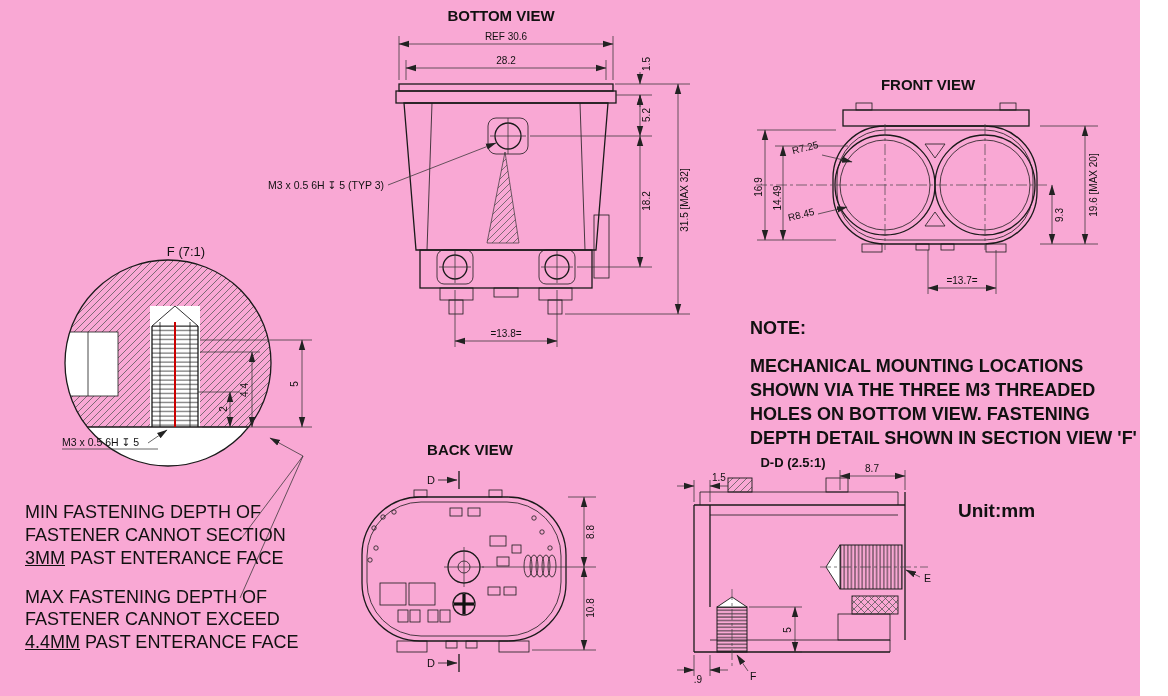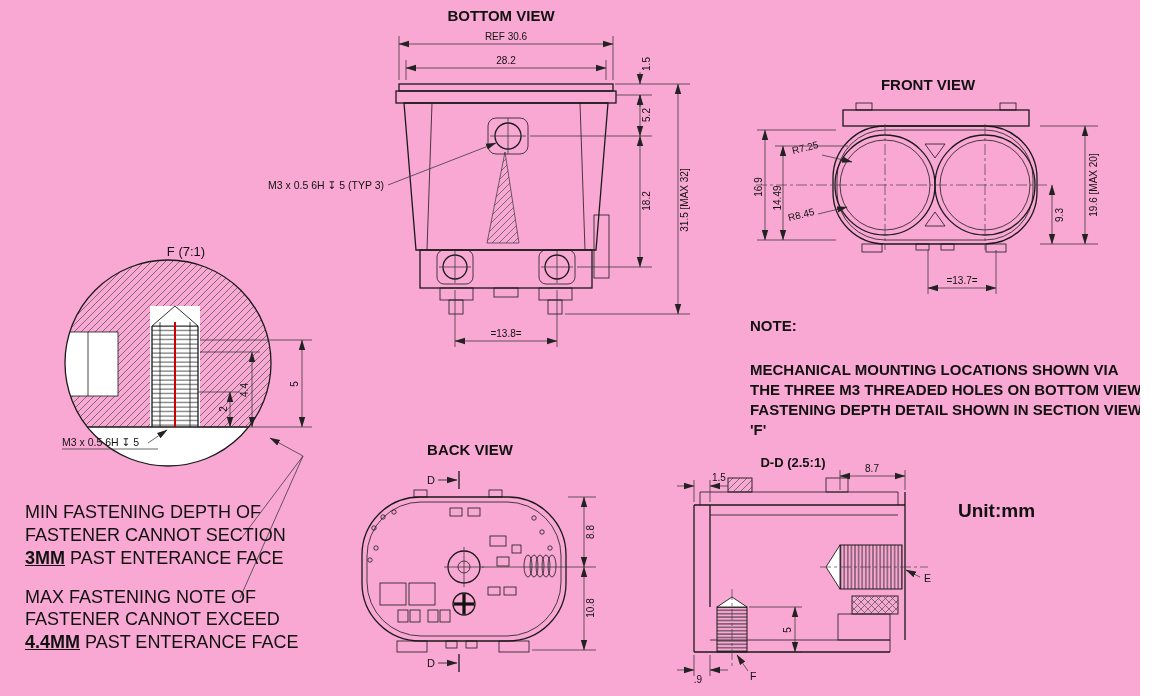--- a/index.html
+++ b/index.html
@@ -12,25 +12,25 @@
   .t-view{font-size:13px}
   .t-dim{font-size:10px}
   .t-call{font-size:10.5px}
   .obj{fill:none;stroke:#1a1a1a;stroke-width:1.3}
   .obj2{fill:none;stroke:#1a1a1a;stroke-width:0.8}
   .objw{fill:#ffffff;stroke:#1a1a1a;stroke-width:0.9}
   .dim{fill:none;stroke:#333;stroke-width:0.75}
   .ctr{fill:none;stroke:#444;stroke-width:0.7;stroke-dasharray:11 3 3 3}
   .red{stroke:#cc0000;stroke-width:2}
   .note{position:absolute;left:750px;top:316px;width:402px;font-weight:bold;
-        font-size:15px;line-height:1.34}
-  .note .p{margin-top:24px}
+        font-size:18px;line-height:1.34}
+  .note .p{margin-top:14px}
   .fast{position:absolute;left:25px;top:501px;font-size:18px;line-height:1.27}
   .fast .blk{margin-bottom:16px}
-  .bu{font-weight:bold;text-decoration:underline}
+  .bu{font-weight:normal;text-decoration:underline}
   .pre{white-space:pre-wrap}
   .unit{position:absolute;left:958px;top:500px;font-weight:bold;font-size:19px}
 </style>
 </head>
 <body>
 
 <div class="canvas">
 
 <svg width="1168" height="696" viewBox="0 0 1168 696">
   <defs>
@@ -336,21 +336,21 @@
   <div class="p">MECHANICAL MOUNTING LOCATIONS SHOWN VIA THE THREE M3 THREADED HOLES ON BOTTOM VIEW. FASTENING DEPTH DETAIL SHOWN IN SECTION VIEW 'F'</div>
 </div>
 
 <div class="fast">
   <div class="blk">
     <div>MIN FASTENING DEPTH OF</div>
     <div>FASTENER CANNOT SECTION</div>
     <div><span class="bu">3MM</span><span class="pre"> PAST ENTERANCE FACE</span></div>
   </div>
   <div class="blk">
-    <div>MAX FASTENING NOTE OF</div>
+    <div>MAX FASTENING DEPTH OF</div>
     <div>FASTENER CANNOT EXCEED</div>
     <div><span class="bu">4.4MM</span><span class="pre"> PAST ENTERANCE FACE</span></div>
   </div>
 </div>
 
 <div class="unit">Unit:mm</div>
 
 </div>
 
 </body></html>

